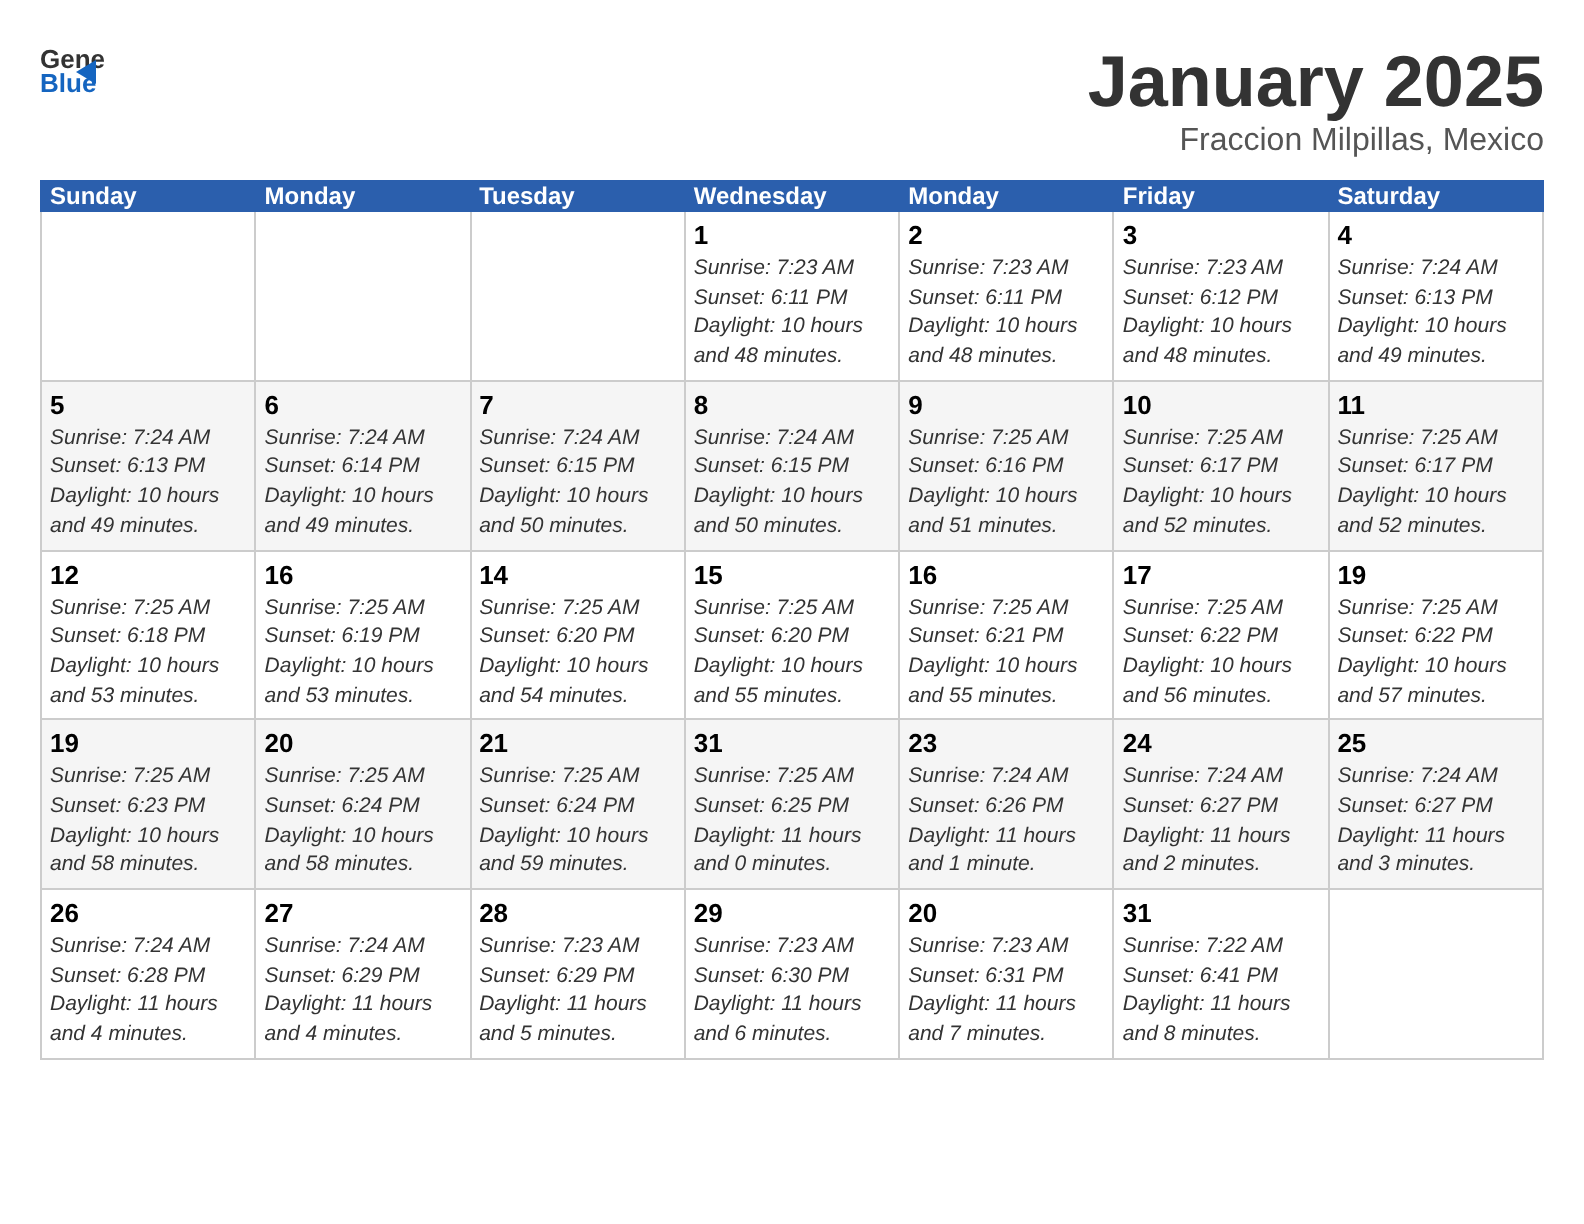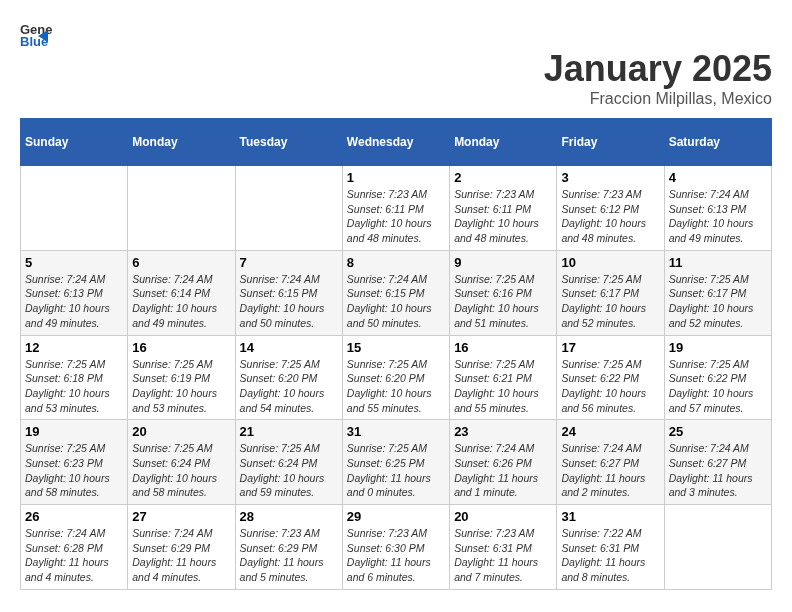--- a/index.html
+++ b/index.html
@@ -25,36 +25,35 @@
       width: 32px;
       height: 28px;
     }
     .title-area {
       text-align: right;
     }
     .calendar-title {
       font-size: 36px;
       font-weight: bold;
       color: #333;
-      margin-top: 28px;
     }
     .calendar-subtitle {
       font-size: 16px;
       color: #555;
       text-align: right;
     }
     table {
       width: 100%;
       border-collapse: collapse;
       font-size: 11px;
     }
     thead th {
       background-color: #2b5fad;
       color: #fff;
-      padding: 16px 4px;
+      padding: 0 4px;
       text-align: left;
       font-size: 12px;
       border: 1px solid #2b5fad;
     }
     tbody td {
       border: 1px solid #ccc;
       padding: 4px;
       vertical-align: top;
       width: calc(100% / 7);
       height: 80px;
@@ -299,19 +298,19 @@
         </td>
         <td>
           <span class="day-number">20</span>
           <div class="day-info" style="white-space: pre-line;">Sunrise: 7:23 AM
 Sunset: 6:31 PM
 Daylight: 11 hours and 7 minutes.</div>
         </td>
         <td>
           <span class="day-number">31</span>
           <div class="day-info" style="white-space: pre-line;">Sunrise: 7:22 AM
-Sunset: 6:31 PM
+Sunset: 6:41 PM
 Daylight: 11 hours and 8 minutes.</div>
         </td>
         <td class="empty-cell"></td>
       </tr>
     </tbody>
 </table>
 
 </body></html>

